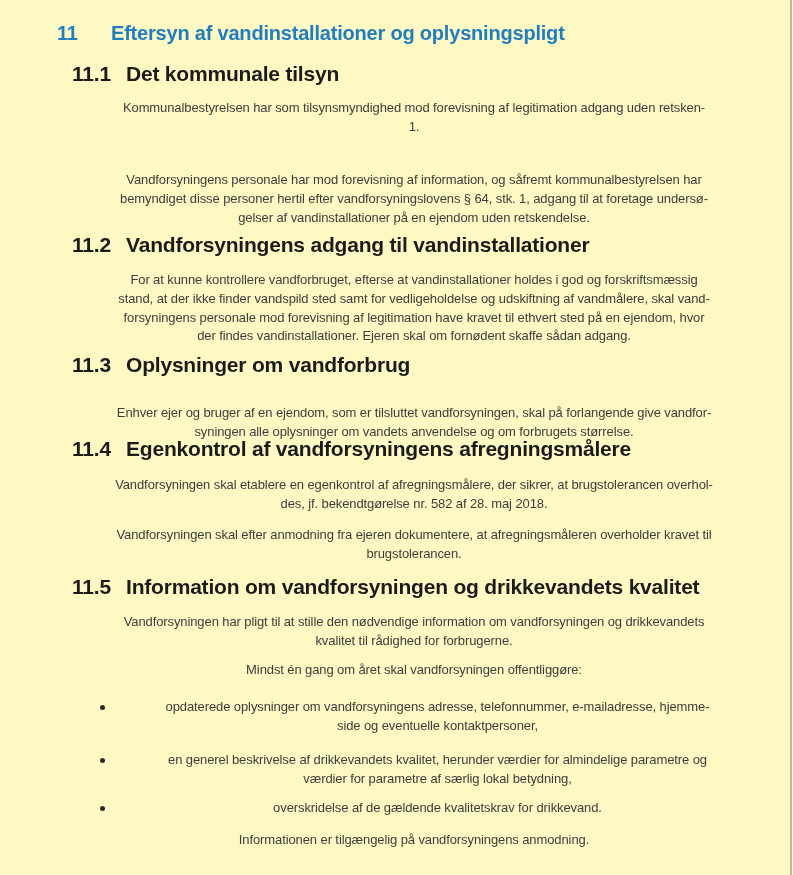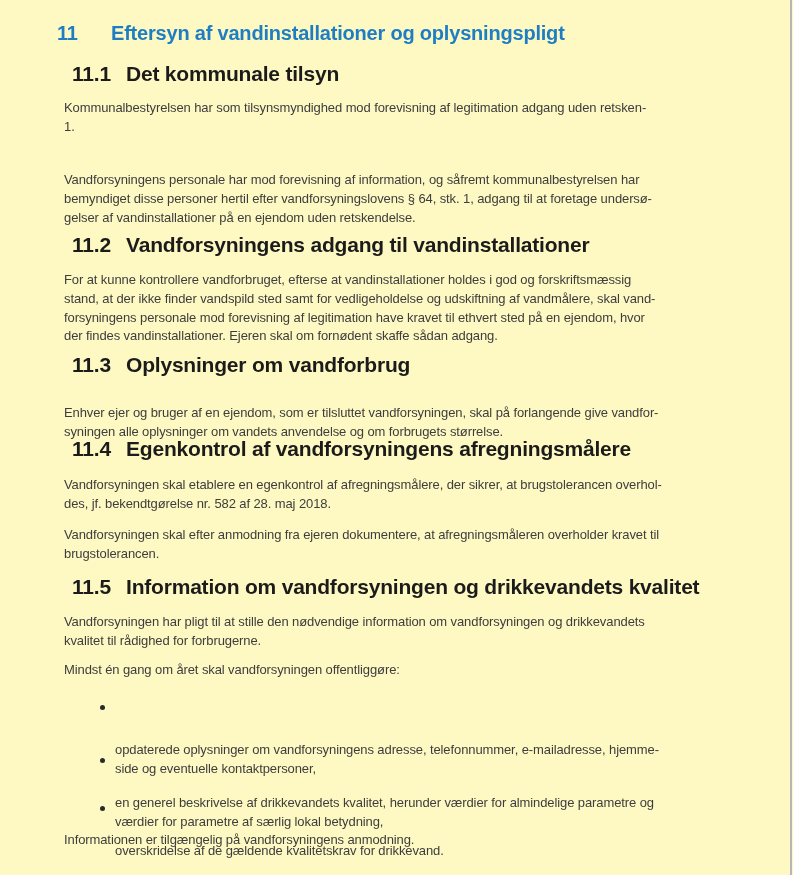--- a/index.html
+++ b/index.html
@@ -17,30 +17,30 @@
   h2.section{
     position:absolute;left:72px;margin:0;
     font-size:21px;font-weight:bold;line-height:20px;color:#1b1b1b;
     white-space:nowrap;letter-spacing:-0.2px;
   }
   h2.section .num{display:inline-block;width:54px;font-weight:bold;}
   .para{
     position:absolute;left:64px;width:700px;
     font-size:13px;line-height:18.8px;color:#3d3d3d;letter-spacing:-0.1px;
   }
-  .ln{white-space:nowrap;}
+  .ln{white-space:nowrap;text-align:center;}
   .bullet{
     position:absolute;left:100px;width:660px;
     font-size:13px;line-height:18.8px;color:#3d3d3d;letter-spacing:-0.1px;
   }
   .bullet .dot{
     position:absolute;left:0;top:7px;width:5px;height:5px;border-radius:50%;
     background:#2a2a2a;
   }
-  .bullet .btxt{margin-left:15px;margin-top:43px;}
+  .bullet .btxt{margin-left:15px;}
 </style>
 </head>
 <body>
 
 <div class="page">
 
   <h1 class="chapter"><span class="num">11</span><span>Eftersyn af vandinstallationer og oplysningspligt</span></h1>
 
   <h2 class="section" style="top:64px"><span class="num">11.1</span><span>Det kommunale tilsyn</span></h2>
 

